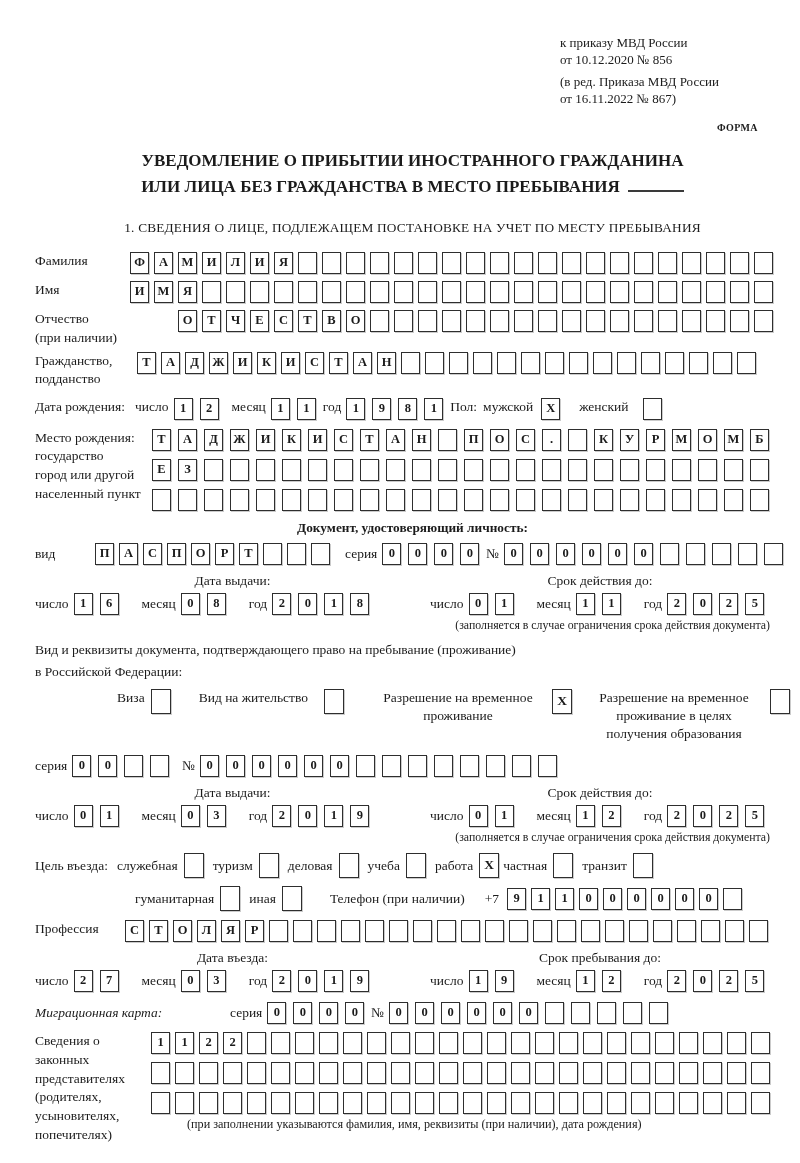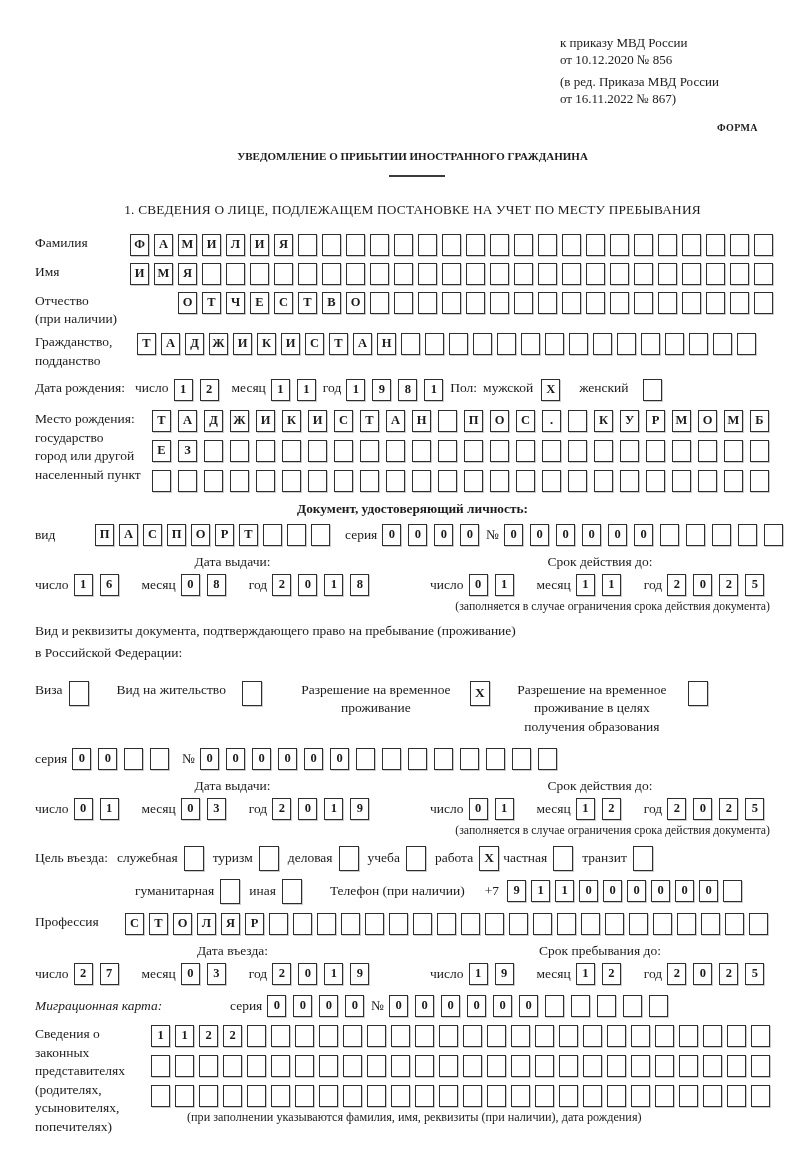--- a/index.html
+++ b/index.html
@@ -8,21 +8,21 @@
     width:800px; height:1163px; overflow:hidden;
     color:#1b1b1b;
     font-family:"Liberation Serif", serif;
   }
   .page { padding:34px 10px 0 35px; }
 
   .hdr { margin-left:525px; font-size:13px; line-height:1.32; }
   .hdr .gap { margin-top:5px; }
   .forma { margin-top:14px; padding-right:32px; text-align:right; font-weight:700; font-size:10px; letter-spacing:.4px; }
 
-  .title { margin-top:15px; text-align:center; font-weight:700; font-size:11px; line-height:1.55; }
+  .title { margin-top:15px; text-align:center; font-weight:700; font-size:17px; line-height:1.55; }
   .blank { display:inline-block; width:56px; border-bottom:2.5px solid #3a3a3a; margin-left:8px; }
   .sec { margin-top:20px; text-align:center; font-weight:400; font-size:13.3px; letter-spacing:.2px; }
 
   .frow { display:flex; align-items:flex-start; margin-top:7px; font-size:13.5px; line-height:1.38; }
   .flabel { flex:none; }
   .w60{width:60px;} .w95{width:95px;} .w102{width:102px;} .w117{width:117px;}
   .w143{width:143px;} .w90{width:90px;} .w98{width:98px;} .w155{width:155px;font-style:italic;}
 
   .cells { display:inline-flex; flex:none; }
   .cell {
@@ -45,21 +45,21 @@
   .dcol-l { width:395px; }
   .dcol-r { width:340px; }
   .dhead { text-align:center; font-size:13.5px; }
   .dline { display:flex; align-items:center; margin-top:4px; font-size:13.5px; }
   .dl { margin-right:5px; flex:none; }
   .grp { margin-right:16px; }
   .note { margin-top:3px; text-align:right; padding-right:20px; font-size:11.8px; }
 
   .introline { margin-top:9px; font-size:13.5px; }
 
-  .optrow { display:flex; align-items:flex-start; margin-top:20px; font-size:13.5px; line-height:1.35; }
+  .optrow { display:flex; align-items:flex-start; margin-top:9px; font-size:13.5px; line-height:1.35;justify-content:flex-end; }
   .optlbl { flex:none; }
   .optlbl.c { text-align:center; }
 
   .vopt { display:inline-flex; align-items:center; margin-left:9px; }
   .vopt .optlbl { margin-right:6px; }
   .vrow { display:flex; align-items:center; margin-top:8px; font-size:13.5px; }
 
   .stack > div { line-height:1.38; }
   .repgrid .cells { margin-bottom:8px; }
   .rep-note { margin-top:2px; padding-left:152px; font-size:12.2px; }
@@ -73,21 +73,21 @@
     <div>к приказу МВД России</div>
     <div>от 10.12.2020 № 856</div>
     <div class="gap">(в ред. Приказа МВД России</div>
     <div>от 16.11.2022 № 867)</div>
   </div>
 
   <div class="forma">ФОРМА</div>
 
   <div class="title">
     <div>УВЕДОМЛЕНИЕ О ПРИБЫТИИ ИНОСТРАННОГО ГРАЖДАНИНА</div>
-    <div><span class="blank"></span></div>
+    <div><span>ИЛИ ЛИЦА БЕЗ ГРАЖДАНСТВА В МЕСТО ПРЕБЫВАНИЯ</span><span class="blank"></span></div>
   </div>
 
   <div class="sec">1. СВЕДЕНИЯ О ЛИЦЕ, ПОДЛЕЖАЩЕМ ПОСТАНОВКЕ НА УЧЕТ ПО МЕСТУ ПРЕБЫВАНИЯ</div>
 
   <div class="frow" style="margin-top:16px">
     <span class="flabel w95">Фамилия</span>
     <span class="cells">
         <span class="cell">Ф</span>
         <span class="cell">А</span>
         <span class="cell">М</span>

